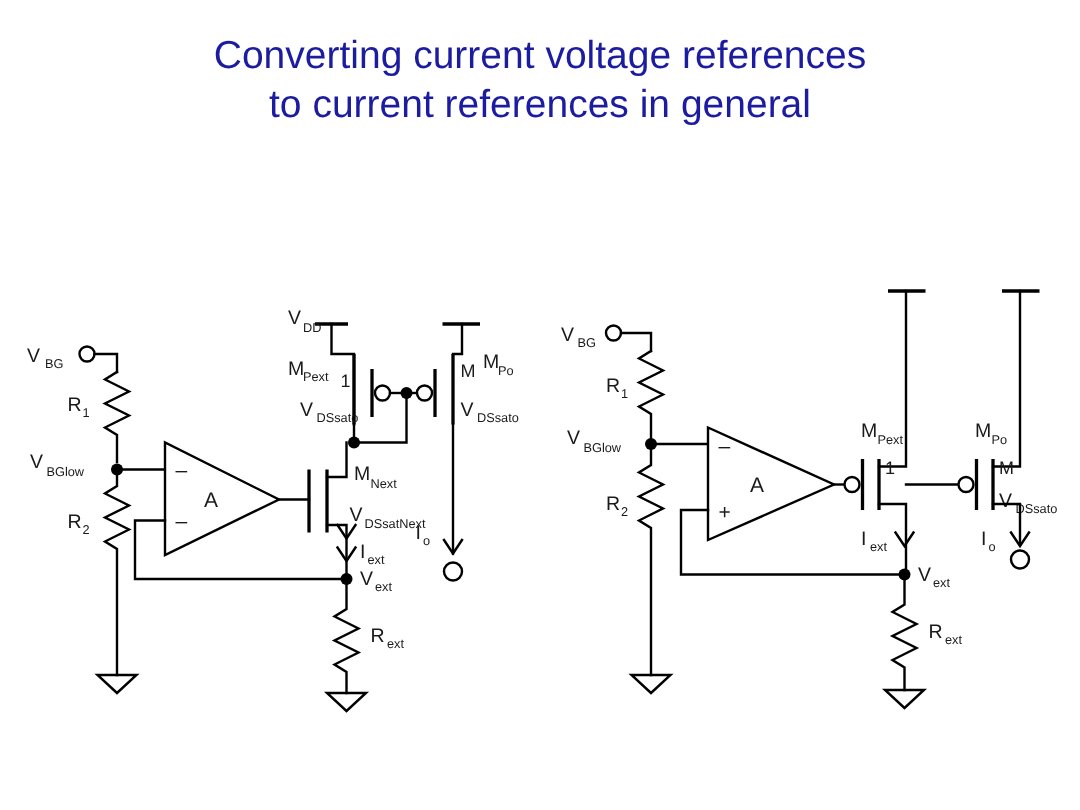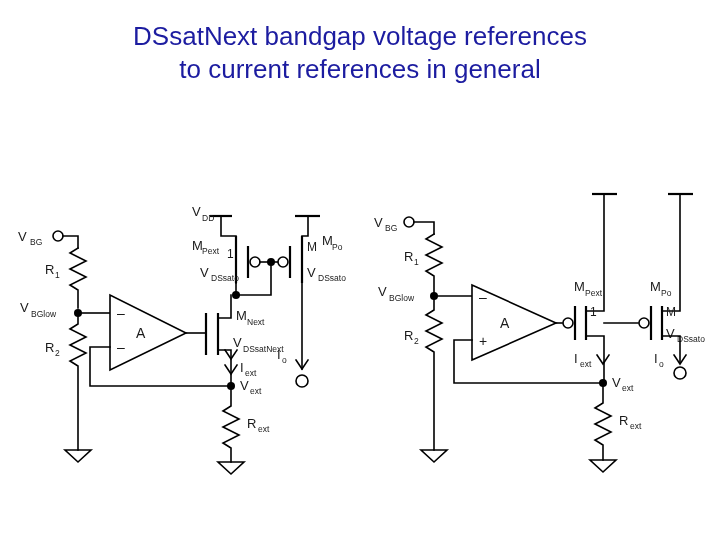--- a/index.html
+++ b/index.html
@@ -44,21 +44,21 @@
   .thick { stroke: #000000; stroke-width: 2.2; fill: none; }
   .node  { fill: #000000; }
   .openc { fill: #ffffff; stroke: #000000; stroke-width: 1.6; }
   .tri   { fill: #ffffff; stroke: #000000; stroke-width: 1.6; }
 </style>
 </head>
 <body>
 
 <div id="slide">
 
-  <div id="title">DSsatNext bandgap voltage references
+  <div id="title">Converting current voltage references
 to current references in general</div>
 
   <div id="circuit-area">
   <svg width="720" height="540" viewBox="0 0 720 540">
 
     <g>
 
       <circle class="openc" cx="58" cy="236" r="5"></circle>
       <path class="wire" d="M63 236 H78 V248"></path>
       <text class="lbl" x="18" y="241">V</text>

